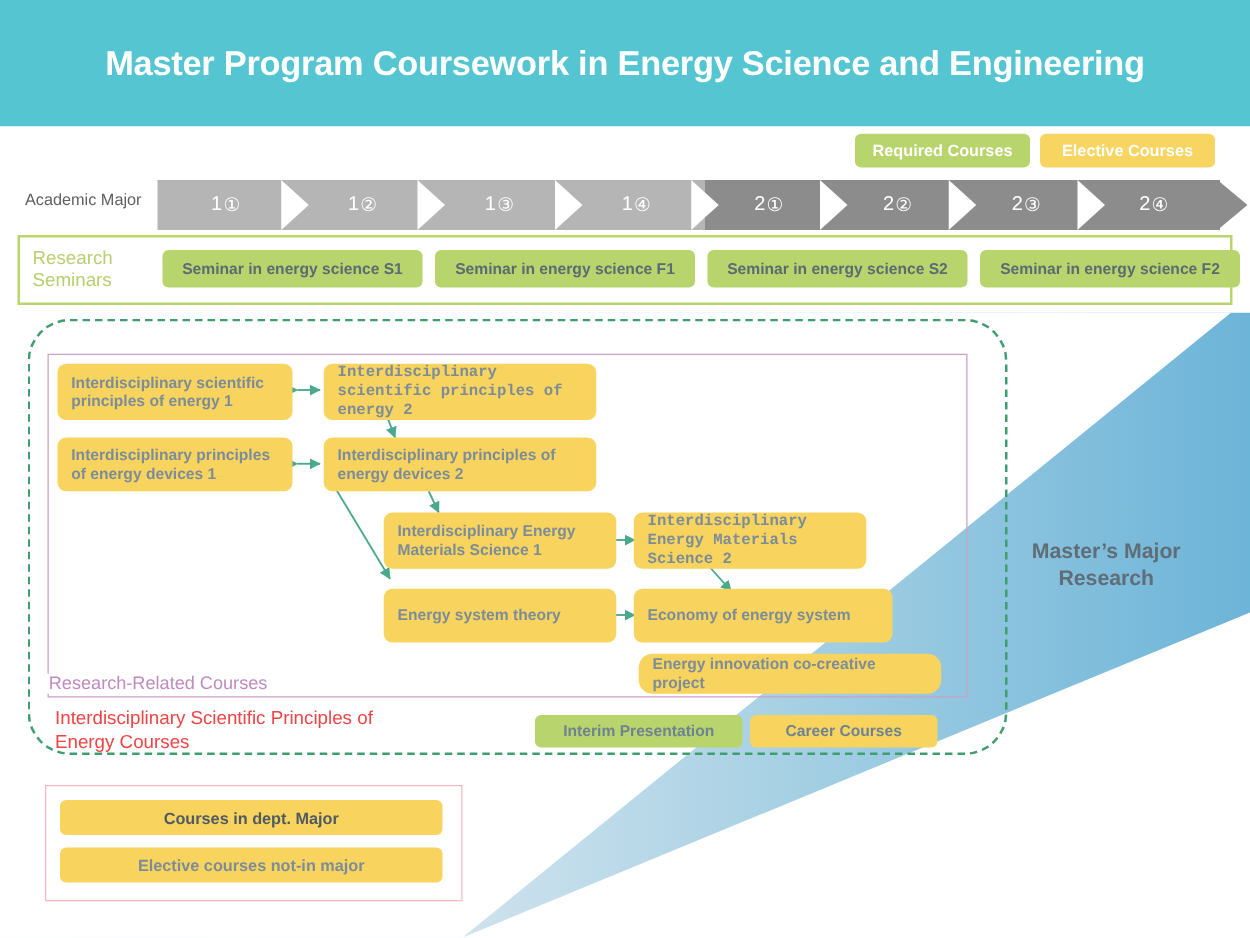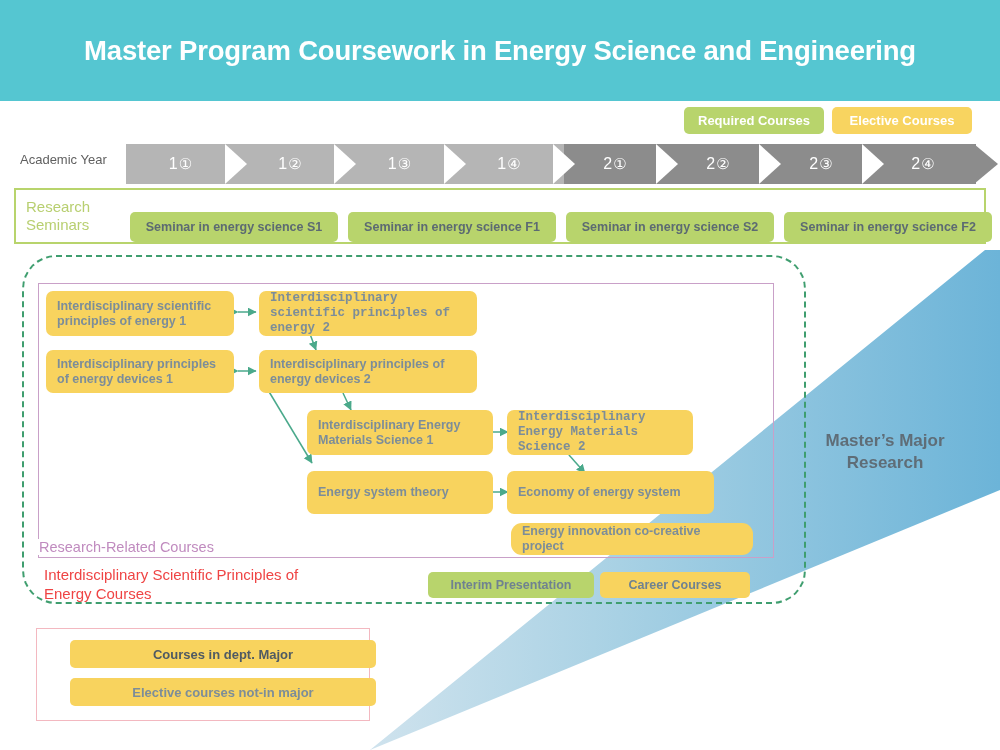--- a/index.html
+++ b/index.html
@@ -64,21 +64,21 @@
 
   
   .seminar-band{
     position:absolute;left:14px;top:188px;width:972px;height:56px;
     border:2px solid #b8d46c;background:#ffffff;box-sizing:border-box;
   }
   .seminar-label{
     position:absolute;left:26px;top:198px;width:96px;
     color:#b8cf70;font-size:15px;line-height:18px;
   }
-  .seminar-list{position:absolute;left:130px;top:200px;display:flex;gap:10px;margin-top:12px;}
+  .seminar-list{position:absolute;left:130px;top:200px;display:flex;gap:10px;}
   .seminar-chip{
     width:208px;height:30px;border-radius:5px;background:#b8d46c;
     display:flex;align-items:center;justify-content:center;
     color:#5c6a72;font-size:12.5px;font-weight:bold;
   }
 
   
   .wedge{position:absolute;left:0;top:250px;width:1000px;height:500px;}
 
   
@@ -127,21 +127,21 @@
   }
 
   
   .dept-box{
     position:absolute;left:36px;top:628px;width:334px;height:93px;
     border:1.6px solid #f3b8c0;background:#ffffff;box-sizing:border-box;
   }
   .dept-chip{
     position:absolute;left:48px;width:306px;height:28px;border-radius:5px;
     background:#f8d35e;display:flex;align-items:center;justify-content:center;
-    font-size:13px;font-weight:bold;margin-left:22px;
+    font-size:13px;font-weight:bold;
   }
   .dept-major{top:640px;color:#4f5a63;}
   .dept-elective{top:678px;color:#7c8d99;}
 
   .arrows{position:absolute;left:0;top:0;width:1000px;height:750px;pointer-events:none;}
 </style>
 </head>
 <body>
 
 <div id="stage">
@@ -172,21 +172,21 @@
 
   <div class="header">
     <div class="header-title">Master Program Coursework in Energy Science and Engineering</div>
   </div>
 
   <div class="legend">
     <div class="legend-chip chip-required">Required Courses</div>
     <div class="legend-chip chip-elective">Elective Courses</div>
   </div>
 
-  <div class="year-label">Academic Year</div>
+  <div class="year-label">Academic Major</div>
   <div class="timeline">
     <div class="tl-band tl-y1"></div>
     <div class="tl-band tl-y2"></div>
     <div class="tl-tip"></div>
     <div id="tl-cells">
         <div class="tl-cell" style="left: 0px; width: 110px;">
           <span>1</span>
           <span class="circ"> ①</span>
         </div>
         <div class="tl-notch" style="left: 99px;"></div>

